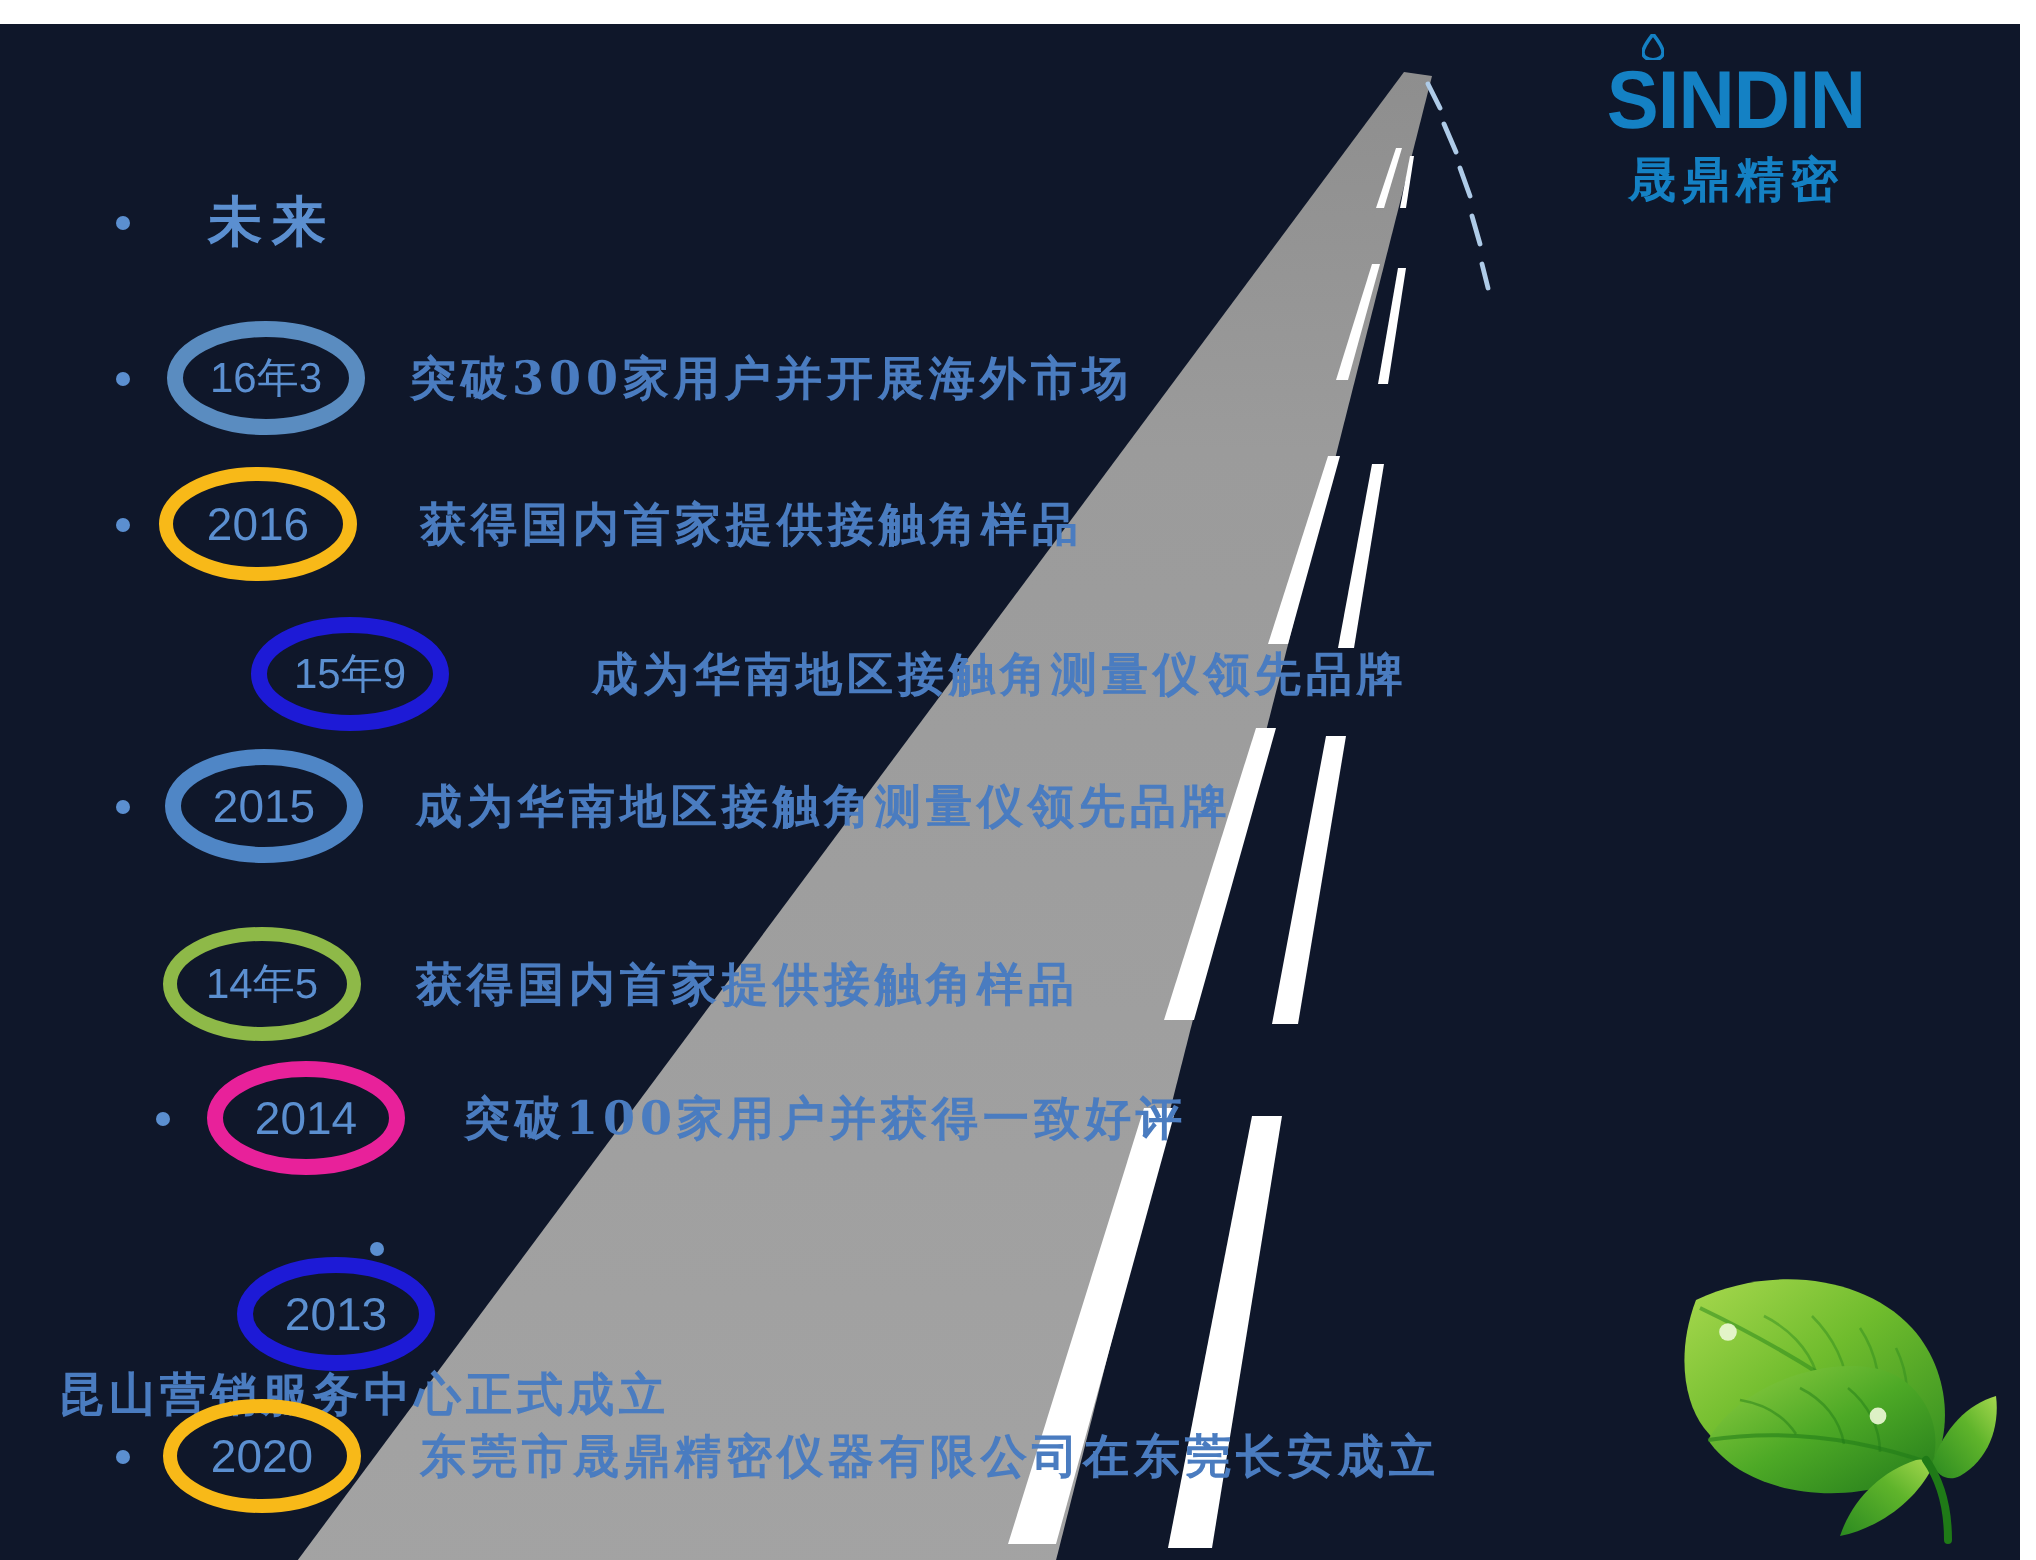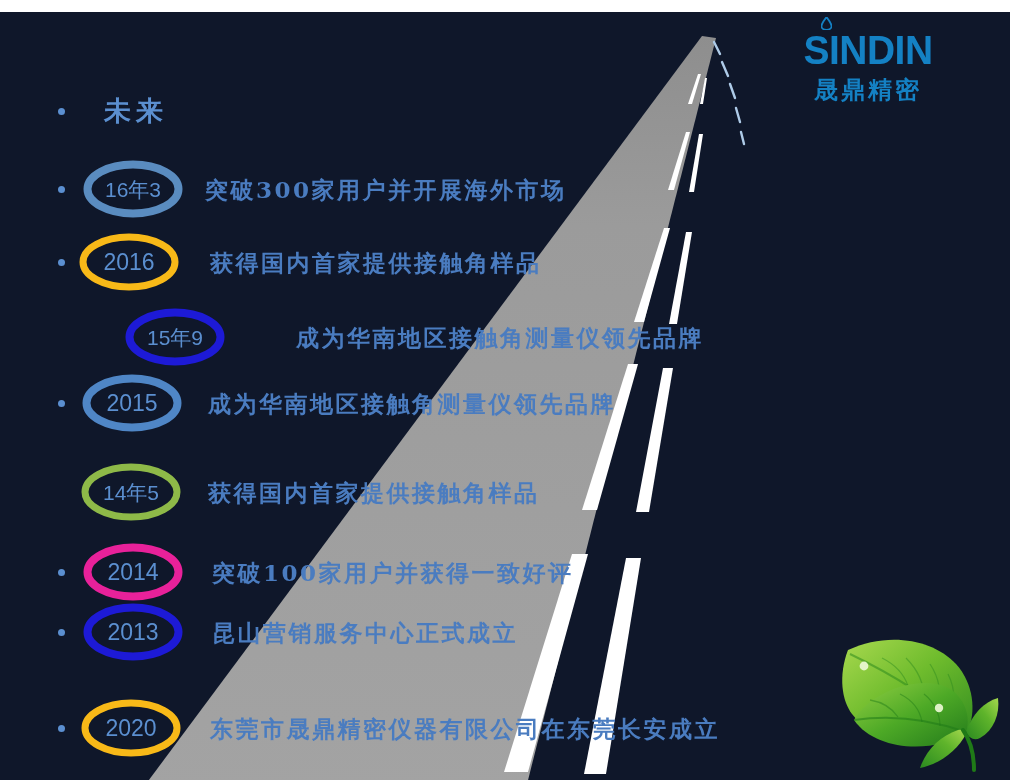--- a/index.html
+++ b/index.html
@@ -306,33 +306,33 @@
       <div class="row" style="top: 449px;">
         <span class="bullet hidden"></span>
         <span class="badge" style="margin-left: -1px; text-align: right;">
           <svg class="ring" viewBox="0 0 100 58">
             <ellipse cx="50" cy="29" rx="46" ry="25" fill="none" stroke="#8eb948" stroke-width="7"></ellipse>
           </svg>
           <span class="year cn">14年5</span>
         </span>
         <span class="desc" style="margin-left: 27px;">获得国内首家提供接触角样品</span>
       </div>
-      <div class="row" style="top: 529px;">
+      <div class="row" style="top: 516px; padding-left: 20px;">
         <span class="bullet">
           <span class="dot"></span>
         </span>
         <span class="badge" style="margin-left: 1px;">
           <svg class="ring" viewBox="0 0 100 58">
             <ellipse cx="50" cy="29" rx="45.5" ry="24.5" fill="none" stroke="#e8219a" stroke-width="8"></ellipse>
           </svg>
           <span class="year">2014</span>
         </span>
         <span class="desc" style="margin-left: 29px;">突破100家用户并获得一致好评</span>
       </div>
-      <div class="row" style="top: 589px;">
+      <div class="row" style="top: 609px; flex-direction: column;">
         <span class="bullet">
           <span class="dot"></span>
         </span>
         <span class="badge" style="margin-left: 1px;">
           <svg class="ring" viewBox="0 0 100 58">
             <ellipse cx="50" cy="29" rx="45.5" ry="24.5" fill="none" stroke="#1d1ad6" stroke-width="8"></ellipse>
           </svg>
           <span class="year">2013</span>
         </span>
         <span class="desc" style="margin-left: 29px;">昆山营销服务中心正式成立</span>

